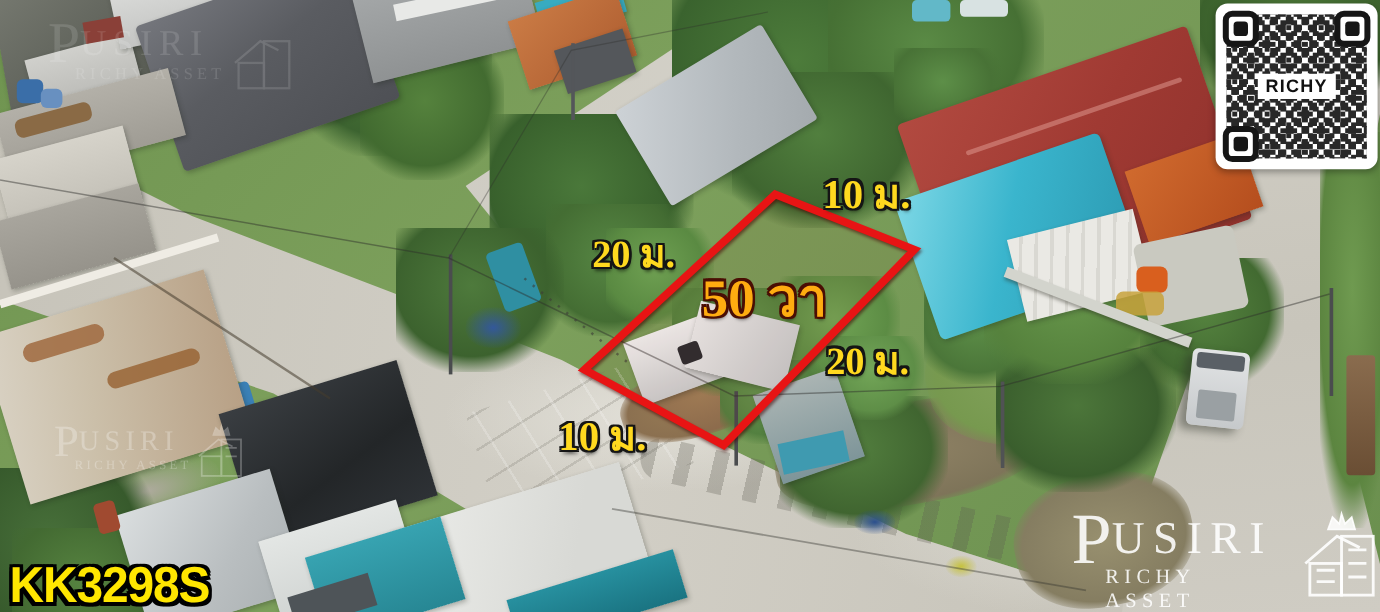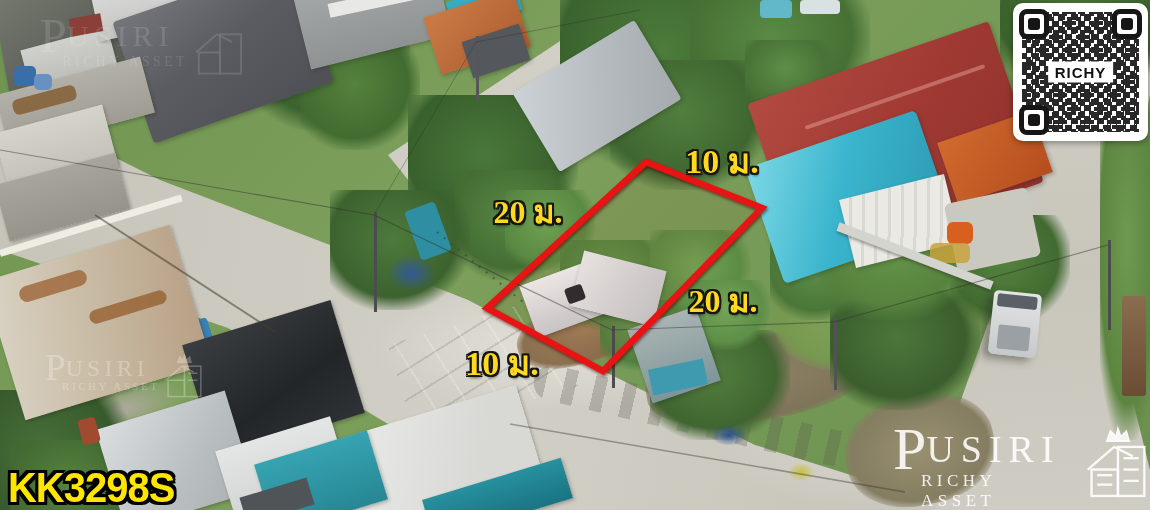--- a/index.html
+++ b/index.html
@@ -169,20 +169,21 @@
     <path d="M0,150 L374,215 L612,330 L834,322 L1108,245" fill="none" stroke="rgba(45,45,42,.45)" stroke-width="1.2"></path>
     <path d="M374,215 L476,42 L640,10" fill="none" stroke="rgba(45,45,42,.35)" stroke-width="1"></path>
     <line x1="95" y1="215" x2="275" y2="332" stroke="rgba(70,60,45,.55)" stroke-width="2"></line>
     <line x1="437" y1="232" x2="523" y2="302" stroke="rgba(60,60,55,.6)" stroke-width="2" stroke-dasharray="2,7"></line>
     <line x1="510" y1="424" x2="905" y2="492" stroke="rgba(50,50,45,.4)" stroke-width="1.5"></line>
     <polygon points="646,162 762,208 603,371 487,308" fill="rgba(255,0,0,0.03)" stroke="#e81414" stroke-width="6.5" style="filter:drop-shadow(1px 2px 1.5px rgba(60,0,0,.55));"></polygon>
   </svg>
 
   <div class="dim" style="left:722px;top:161px;font-size:34px;">10 ม.</div>
   <div class="dim" style="left:528px;top:211px;font-size:32px;">20 ม.</div>
+  <div class="dim area-label" style="left:637px;top:247px;font-size:44px;">50 วา</div>
   <div class="dim" style="left:723px;top:300px;font-size:32px;">20 ม.</div>
   <div class="dim" style="left:502px;top:363px;font-size:34px;">10 ม.</div>
 
   <div id="listing-code">KK3298S</div>
 
   <div id="qr-card">
     <div class="qr-field"></div>
     <div class="fdr" style="left:6px;top:6px;"></div>
     <div class="fdr" style="right:6px;top:6px;"></div>
     <div class="fdr" style="left:6px;bottom:6px;"></div>

